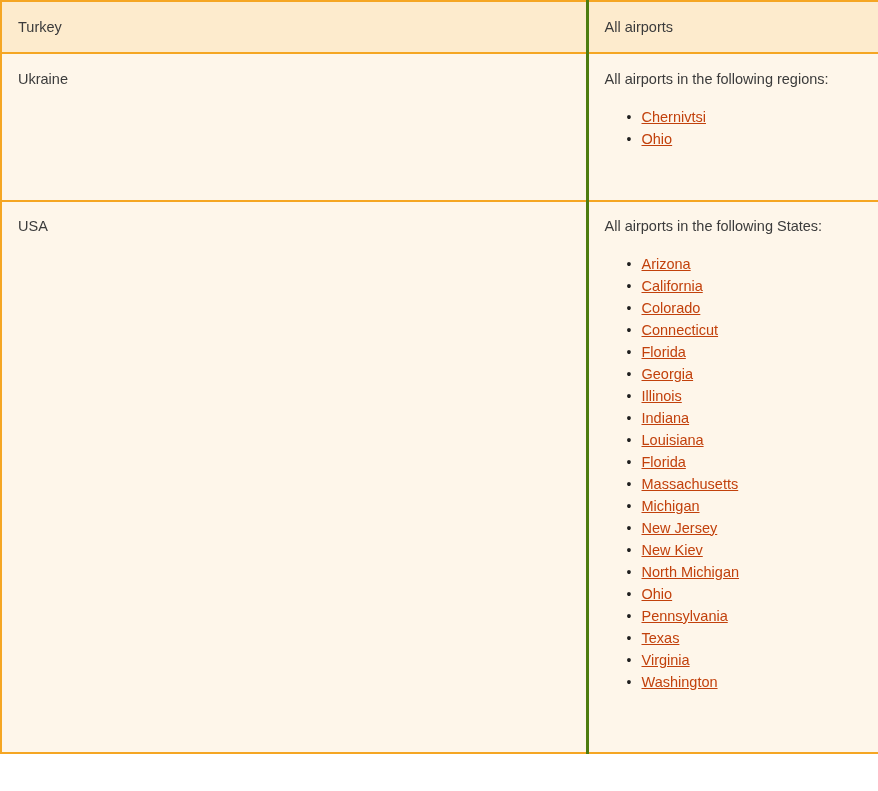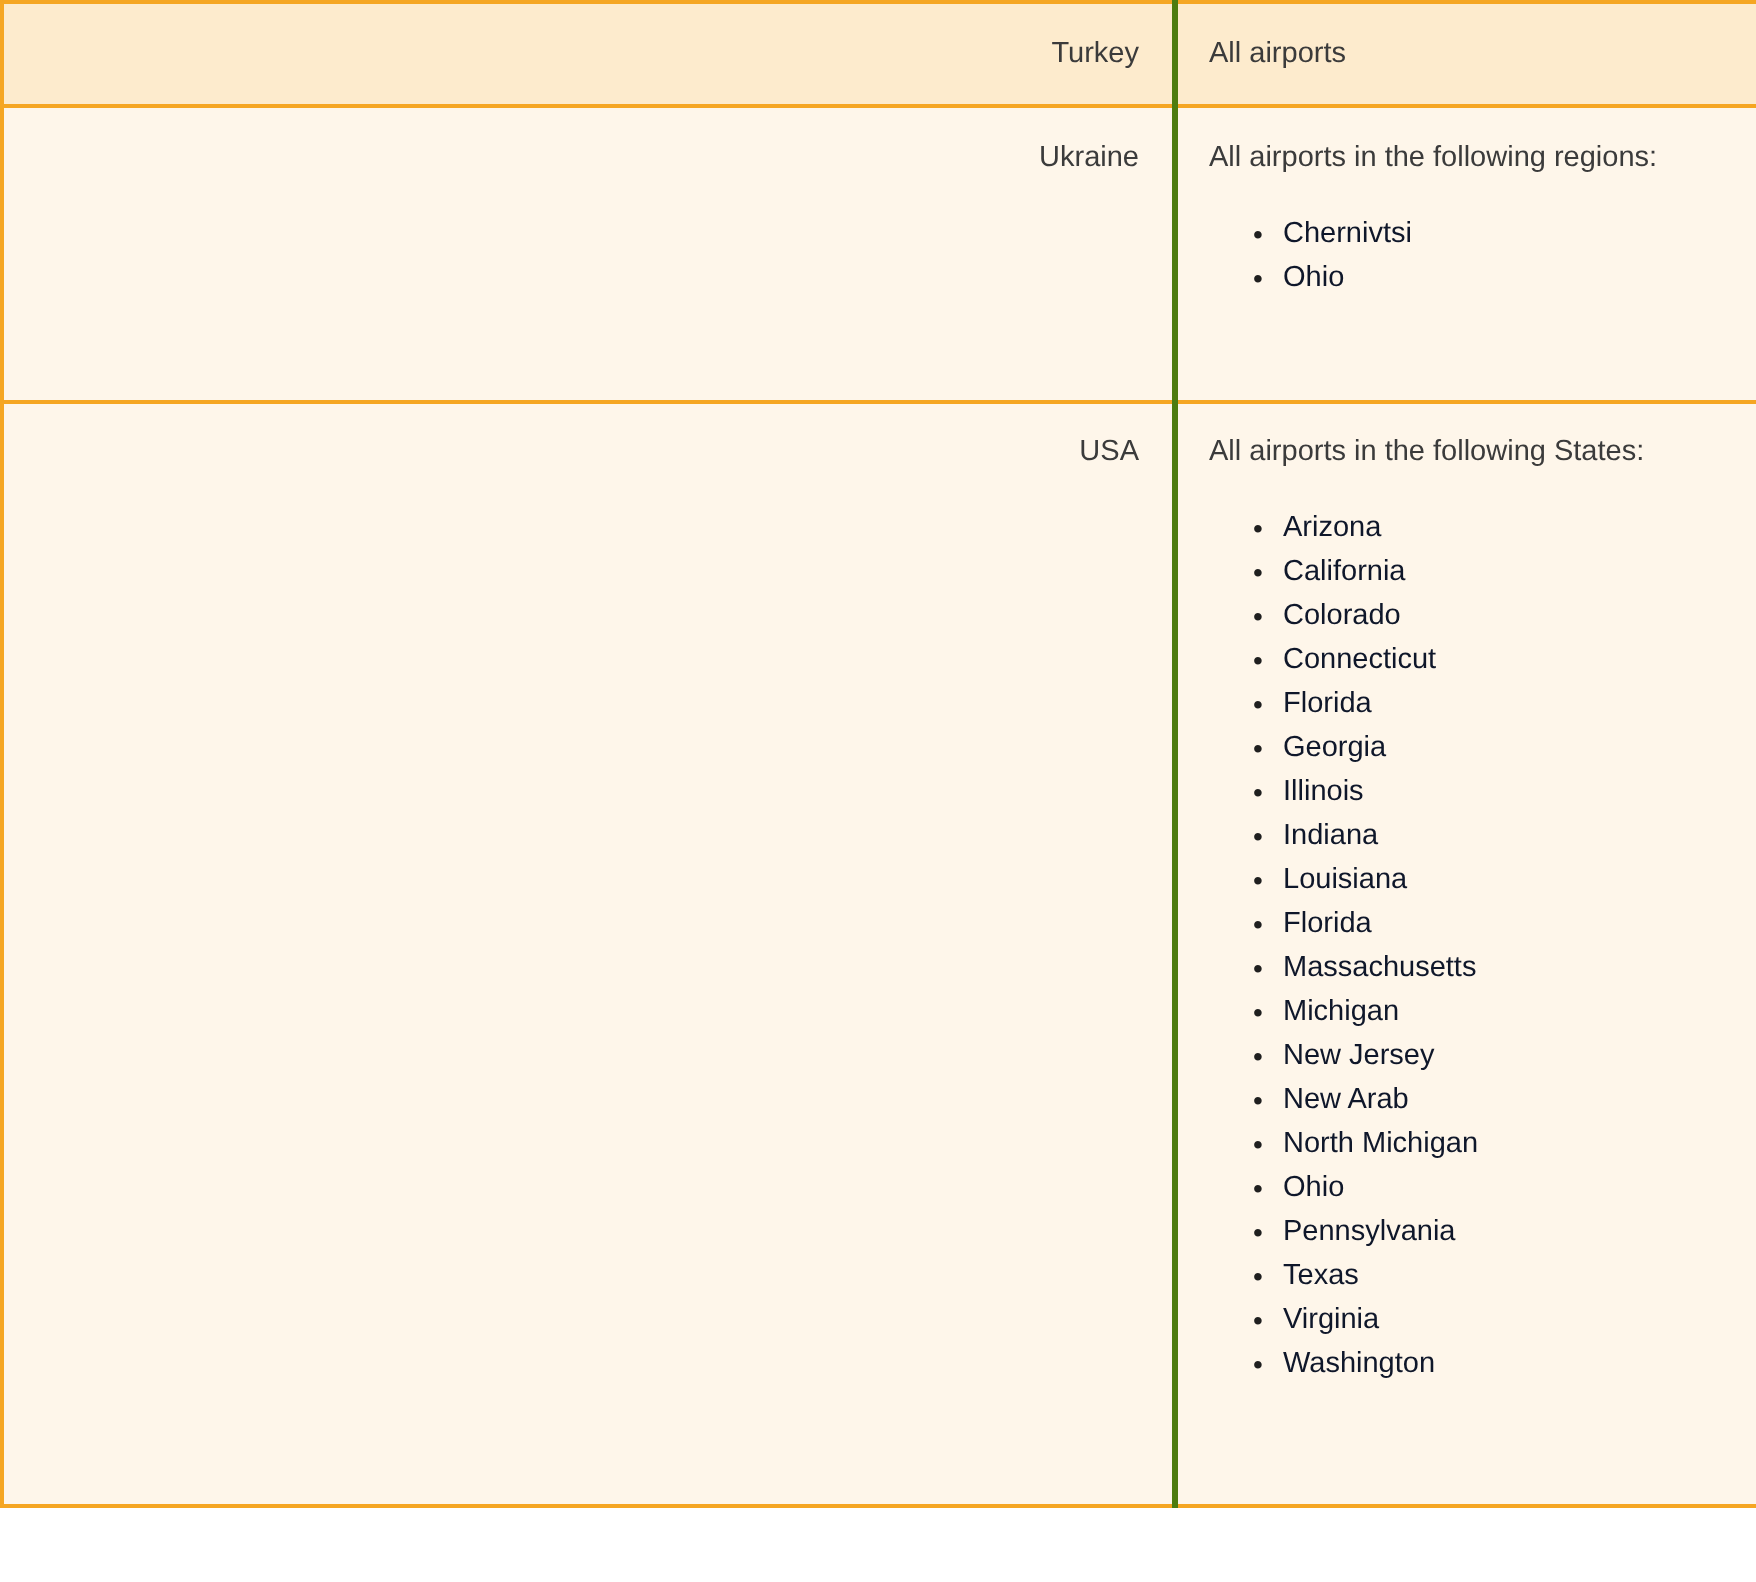--- a/index.html
+++ b/index.html
@@ -36,21 +36,20 @@
   .airport-table td {
     border-top: 2px solid #f5a623;
     border-bottom: 2px solid #f5a623;
     vertical-align: top;
     padding: 0;
   }
 
   .airport-table td.cell-country {
     border-left: 2px solid #f5a623;
     border-right: 1px solid #e8a33d;
-    text-align: right;
   }
   .airport-table td.cell-airports {
     border-left: 3px solid #4d7c0f;
   }
 
   .cell-inner {
     padding: 15px 16px 16px 16px;
   }
 
   
@@ -69,21 +68,22 @@
 
   .airports-list {
     margin: 16px 0 0 0;
     padding-left: 37px;
     list-style: none;
   }
   .airports-list li {
     position: relative;
     font-size: 14.5px;
     line-height: 22px;
-    color: #0f172a;
+    color: #c2410c;
+    text-decoration: underline;
   }
   .airports-list li::before {
     content: "\2022";
     position: absolute;
     left: -15px;
     top: 0;
     color: #1f1f1f;
     font-size: 14px;
     line-height: 22px;
   }
@@ -154,21 +154,21 @@
             <li>Connecticut</li>
             <li>Florida</li>
             <li>Georgia</li>
             <li>Illinois</li>
             <li>Indiana</li>
             <li>Louisiana</li>
             <li>Florida</li>
             <li>Massachusetts</li>
             <li>Michigan</li>
             <li>New Jersey</li>
-            <li>New Arab</li>
+            <li>New Kiev</li>
             <li>North Michigan</li>
             <li>Ohio</li>
             <li>Pennsylvania</li>
             <li>Texas</li>
             <li>Virginia</li>
             <li>Washington</li>
           </ul>
         </div>
       </td>
     </tr>

